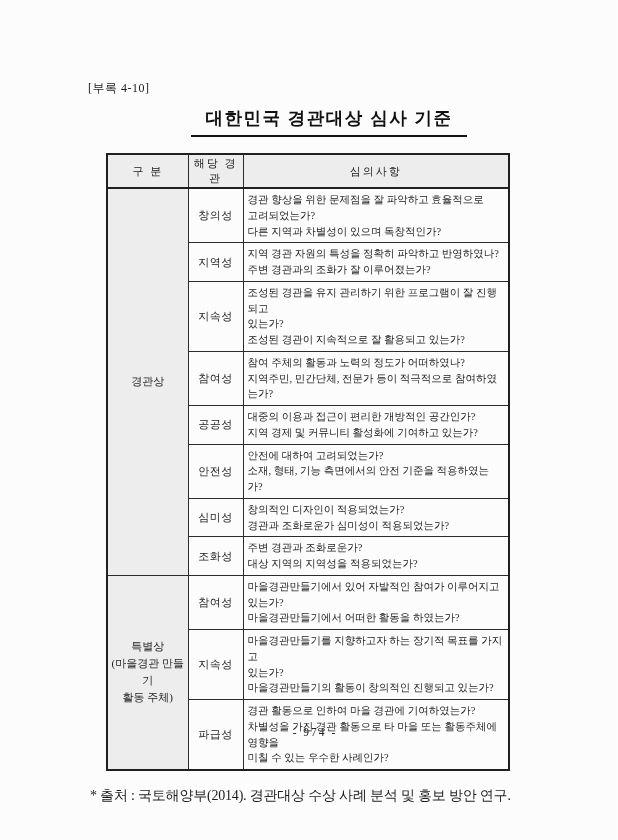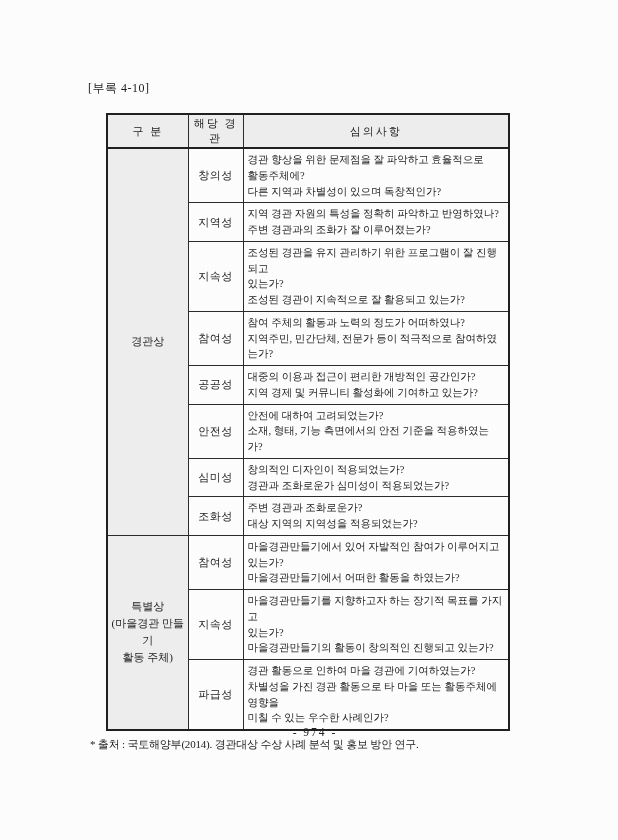--- a/index.html
+++ b/index.html
@@ -78,42 +78,45 @@
     padding: 2px 1px;
   }
   td.criteria-cell {
     text-align: left;
     font-size: 10.5px;
     line-height: 1.5;
     padding: 3px 4px;
   }
   .criteria-line { display: block; }
   .footnote {
-    margin: 6px 0 0 2px;
-    font-size: 11px;
+    margin: 16px 0 0 2px;
+    font-size: 14px;
     letter-spacing: -0.2px;
   }
   .page-number {
     position: absolute;
     left: 12px;
     right: 0;
     top: 726px;
     text-align: center;
     font-size: 11.5px;
     letter-spacing: 2px;
     color: #222;
   }
 </style>
 </head>
 <body>
 
 <div class="page">
 
   <div class="appendix">[부록 4-10]</div>
 
+  <div class="title-wrap">
+    <h1 class="title">대한민국 경관대상 심사 기준</h1>
+  </div>
 
   <table class="criteria">
     <colgroup>
       <col style="width:81px">
       <col style="width:55px">
       <col style="width:266px">
     </colgroup>
     <thead>
       <tr>
         <th>구 분</th>
@@ -122,21 +125,21 @@
       </tr>
     </thead>
     <tbody id="table-body">
         <tr>
           <td class="category" rowspan="8">
             <span class="criteria-line">경관상</span>
           </td>
           <td class="aspect">창의성</td>
           <td class="criteria-cell">
             <span class="criteria-line">경관 향상을 위한 문제점을 잘 파악하고 효율적으로</span>
-            <span class="criteria-line">활동주체에?</span>
+            <span class="criteria-line">고려되었는가?</span>
             <span class="criteria-line">다른 지역과 차별성이 있으며 독창적인가?</span>
           </td>
         </tr>
         <tr>
           <td class="aspect">지역성</td>
           <td class="criteria-cell">
             <span class="criteria-line">지역 경관 자원의 특성을 정확히 파악하고 반영하였나?</span>
             <span class="criteria-line">주변 경관과의 조화가 잘 이루어졌는가?</span>
           </td>
         </tr>

